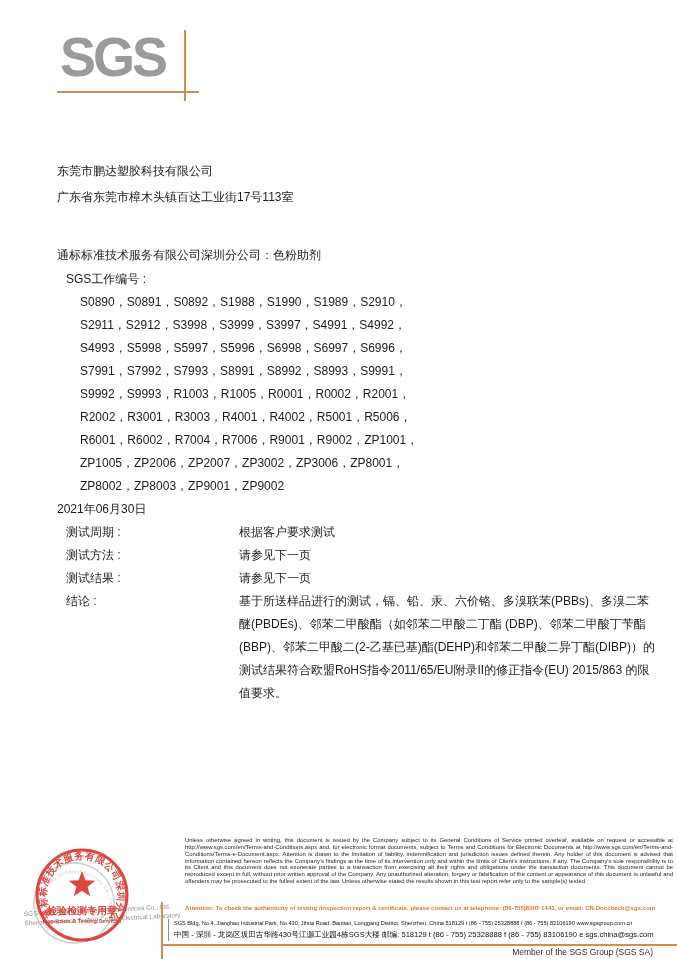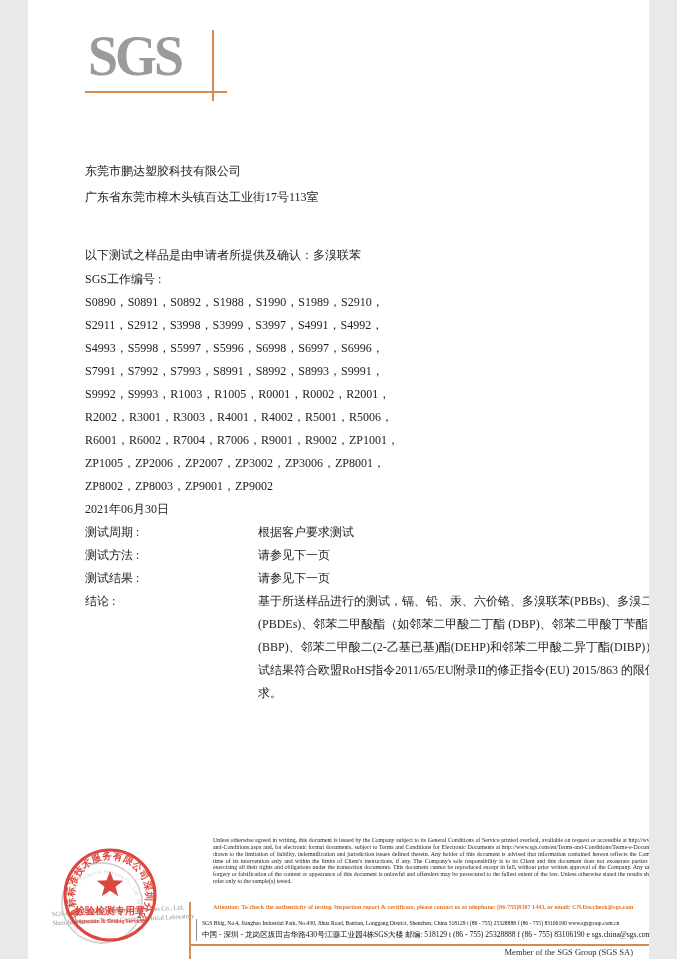--- a/index.html
+++ b/index.html
@@ -1,18 +1,18 @@
 <!DOCTYPE html>
 <html><head>
 <meta charset="utf-8">
 <style>
   html,body{margin:0;padding:0;background:#e9e9e9;}
   .page{
-    position:relative; width:621px; height:959px; background:#ffffff;
-    font-family:Liberation Serif, serif;
+    position:relative; width:677px; height:959px; background:#ffffff;
+    font-family:Liberation Sans, sans-serif;
     color:#1c1c1c; overflow:hidden; margin:0 auto;
   }
   
   .logo{
     position:absolute; left:60px; top:26px;
     font-size:54px; font-weight:bold; color:#9b9b9b;
     letter-spacing:-3px; line-height:60px;
     transform:scaleY(1.04);
   }
   .crop-h{position:absolute; left:57px; top:91px; width:142px; height:2px; background:#d78b4e;}
@@ -22,23 +22,23 @@
   .header-title{position:absolute; left:0; top:0; font-size:16px; font-weight:bold; letter-spacing:2px;}
   .header-no{position:absolute; left:171px; top:4px; font-size:11.5px;}
   .header-date{position:absolute; left:362px; top:4px; font-size:11.5px;}
   .header-page{position:absolute; left:496px; top:4px; font-size:11.5px;}
   
   .applicant{position:absolute; left:57px; top:158px; font-size:12px; line-height:26px;}
   
   .intro{position:absolute; left:57px; top:247px; font-size:12px;}
   .fields{position:absolute; left:57px; top:268px; width:600px; font-size:12px; line-height:23px;}
   .frow{display:flex; align-items:flex-start;}
-  .flabel{width:173px; flex:0 0 173px;}
+  .flabel{width:173px; flex:0 0 173px;margin-left:9px;}
   .fvalue{width:433px;}
-  .multiline{white-space:pre-line;}
+  .multiline{white-space:pre-line;margin-left:23px;}
   
   .stamp-box{position:absolute; left:22px; top:845px; width:165px; height:112px;}
   .stamp-svg{position:absolute; left:0; top:0; pointer-events:none;}
   .stamp-co{
     position:absolute; left:2px; top:60px; width:165px;
     font-size:6.5px; line-height:9px; color:#8f8f8f;
     transform:rotate(-3deg);
   }
   .disclaimer{
     position:absolute; left:185px; top:837px; width:488px;
@@ -50,39 +50,39 @@
   }
   .addr-block{
     position:absolute; left:168px; top:919px; width:506px;
     border-left:1px solid #8d8d8d; padding-left:5px;
   }
   .addr-en{font-size:5.6px; line-height:9px; color:#111;}
   .addr-cn{font-size:7.6px; line-height:13px; color:#111;}
   .rule-orange{position:absolute; left:161px; top:944px; width:516px; height:2px; background:#d78b4e;}
   .vline-orange{position:absolute; left:161px; top:902px; width:2px; height:57px; background:#d78b4e;}
   .member{
-    position:absolute; right:16px; top:947px; font-size:8.5px; color:#2e2e2e;
+    position:absolute; right:24px; top:947px; font-size:8.5px; color:#2e2e2e;
   }
 </style>
 </head>
 <body>
 
 <div class="page">
 
   <div class="logo">SGS</div>
   <div class="crop-h"></div>
   <div class="crop-v"></div>
 
 
   <div class="applicant">
     <div>东莞市鹏达塑胶科技有限公司</div>
     <div>广东省东莞市樟木头镇百达工业街17号113室</div>
   </div>
 
-  <div class="intro">以下测试之样品是由申请者所提供及确认：多溴联苯</div>
+  <div class="intro">通标标准技术服务有限公司深圳分公司：色粉助剂</div>
 
   <div class="fields">
     <div class="frow">
       <div class="flabel">SGS工作编号 :</div>
     </div>
     <div class="frow">
       <div class="fvalue multiline">S0890，S0891，S0892，S1988，S1990，S1989，S2910，
 S2911，S2912，S3998，S3999，S3997，S4991，S4992，
 S4993，S5998，S5997，S5996，S6998，S6997，S6996，
 S7991，S7992，S7993，S8991，S8992，S8993，S9991，

